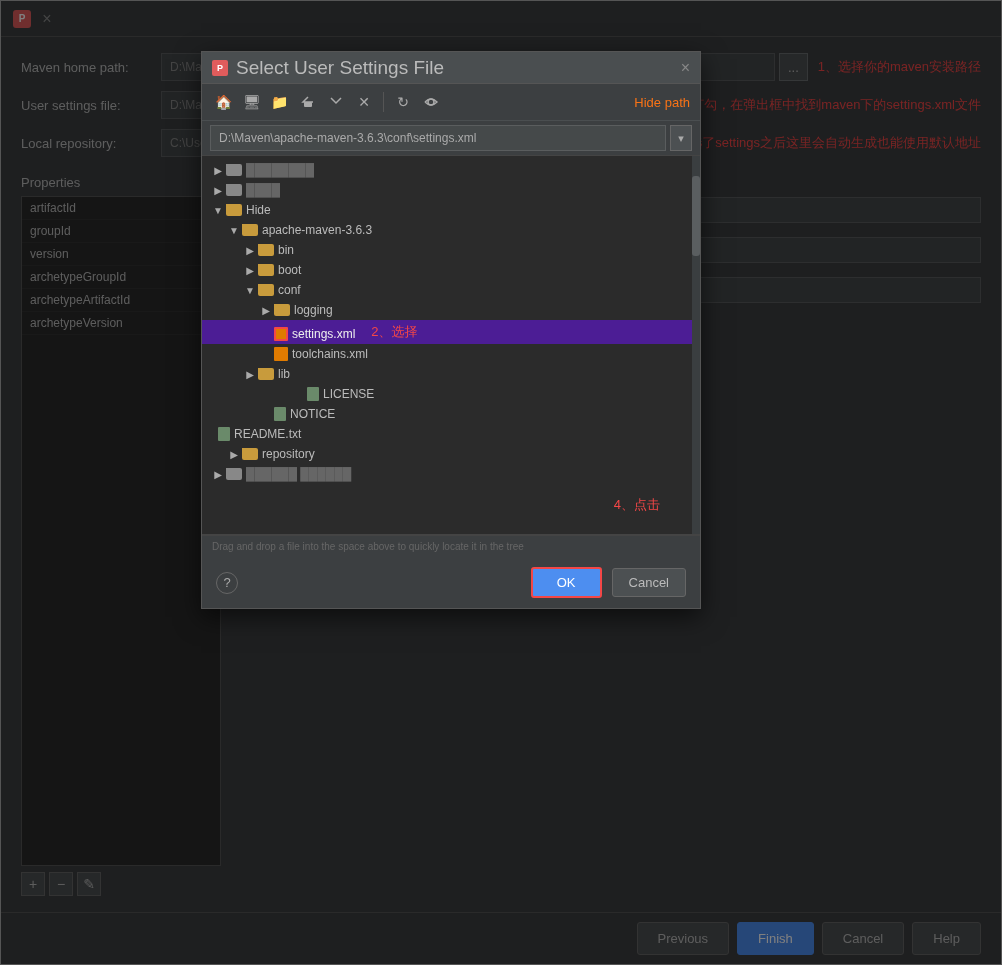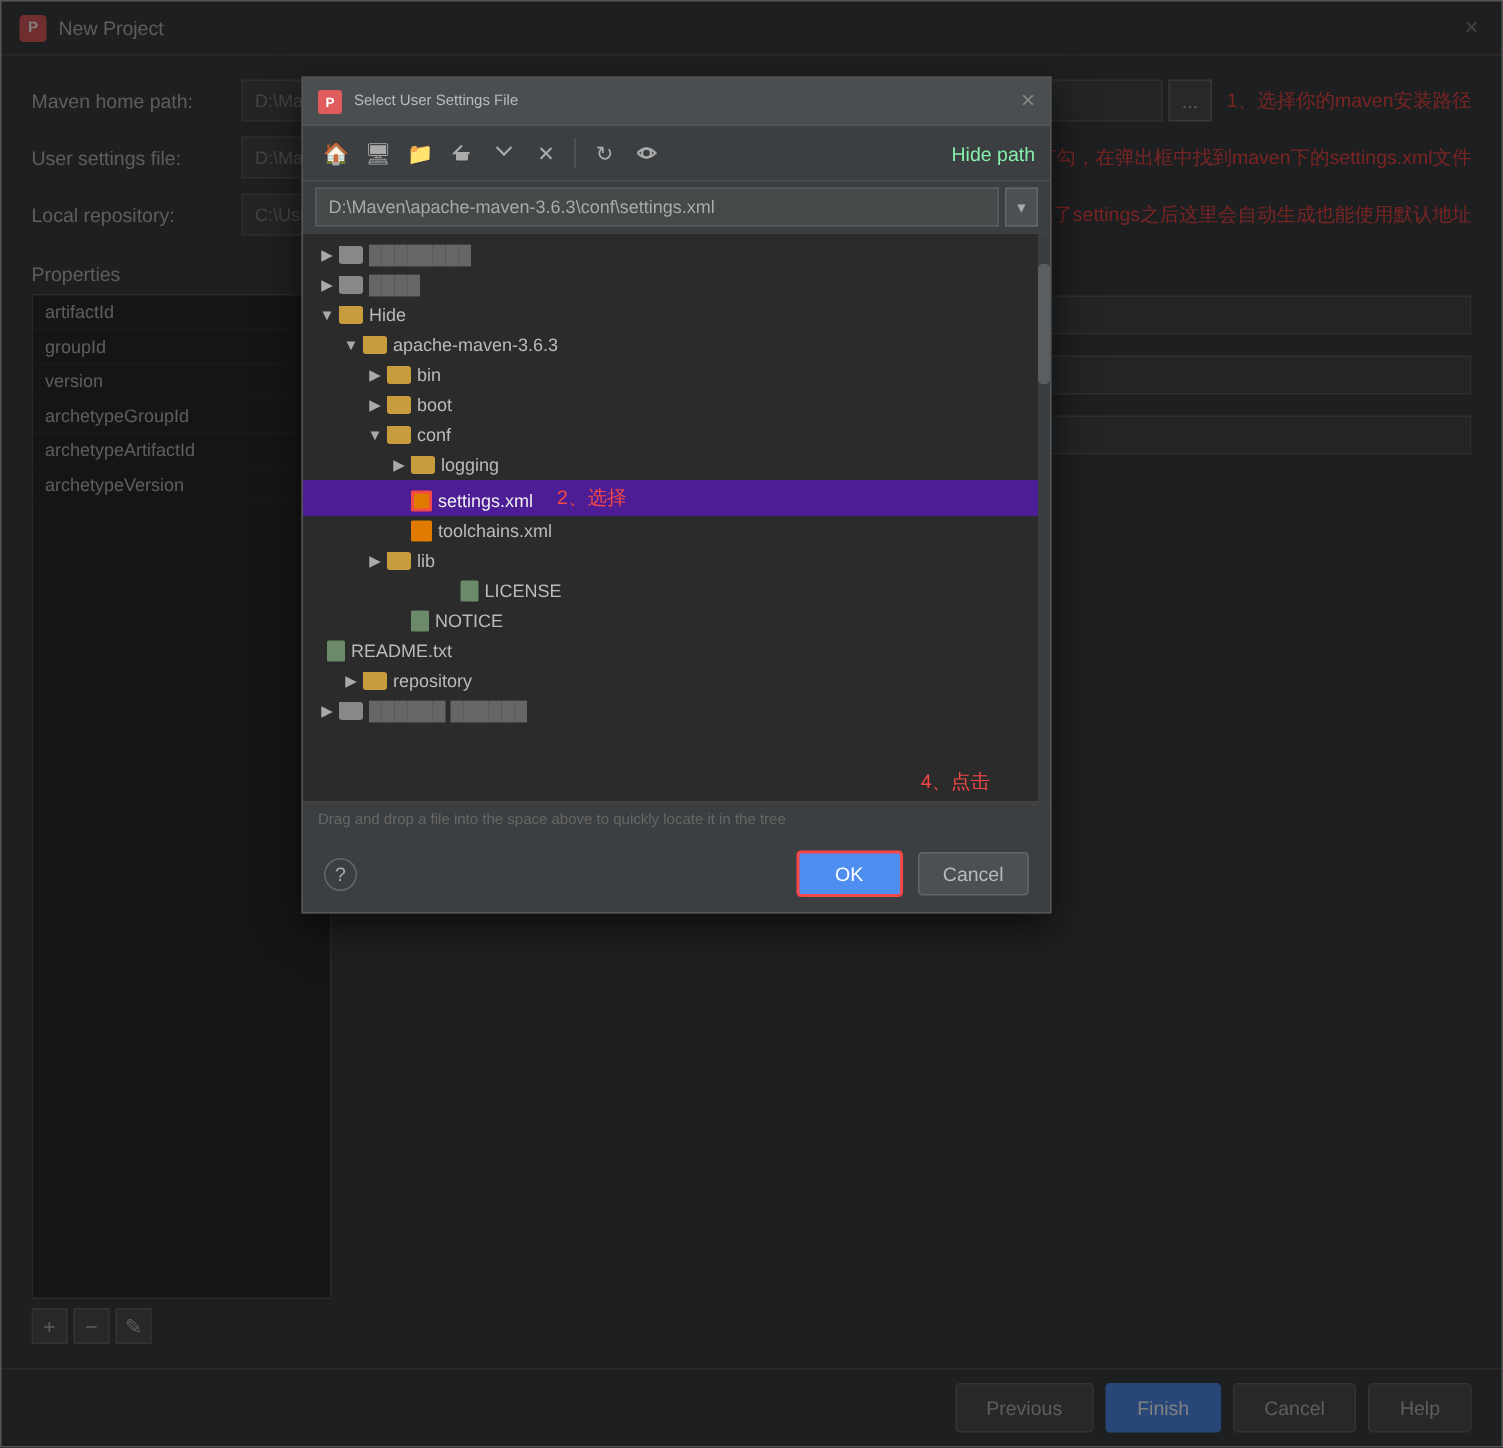--- a/index.html
+++ b/index.html
@@ -263,21 +263,21 @@
       align-items: center;
       justify-content: center;
       font-size: 9px;
       color: white;
       font-weight: bold;
     }
 
     .dialog-title-text {
       flex: 1;
       color: #bbb;
-      font-size: 10px;
+      font-size: 19px;
     }
 
     .dialog-close {
       color: #888;
       cursor: pointer;
       font-size: 16px;
     }
 
     .dialog-toolbar {
       display: flex;
@@ -303,21 +303,21 @@
 
     .toolbar-separator {
       width: 1px;
       height: 20px;
       background: #555;
       margin: 0 3px;
     }
 
     .hide-path-link {
       margin-left: auto;
-      color: #86efac;
+      color: #f97316;
       cursor: pointer;
       font-size: 13px;
       text-decoration: none;
     }
 
     .dialog-path-bar {
       display: flex;
       align-items: center;
       padding: 4px 8px;
       gap: 4px;
@@ -509,21 +509,20 @@
       border-radius: 3px;
     }
   </style>
 </head>
 <body>
 
 <div class="main-window">
 
   <div class="title-bar">
     <div class="title-bar-icon">P</div>
-    <span class="title-bar-text">New Project</span>
     <div class="title-bar-close">×</div>
   </div>
 
   <div class="content-area">
 
     <div class="form-row">
       <div class="form-label">Maven home path:</div>
       <div class="form-input-wrap">
         <input class="form-input" type="text" value="D:\Maven\apache-maven-3.6.3" readonly="" style="color: rgb(136, 136, 136);">
         <button class="btn-small">...</button>
@@ -731,21 +730,21 @@
           <span class="tree-folder-icon"></span>
           <span>repository</span>
         </div>
 
         <div class="tree-item" style="padding-left: 8px;">
           <span class="tree-arrow">▶</span>
           <span class="tree-folder-icon" style="background:#888;"></span>
           <span style="color:#666;">██████ ██████</span>
         </div>
 
-        <div style="position:absolute; bottom: 4px; right: 40px; color:#f44747; font-size:13px; pointer-events:none;">
+        <div style="position:absolute; bottom: 20px; right: 40px; color:#f44747; font-size:13px; pointer-events:none;">
           <span>4、点击</span>
         </div>
 
         <div class="scrollbar-area">
           <div class="scrollbar-thumb"></div>
         </div>
       </div>
 
       <div class="dialog-drop-hint">Drag and drop a file into the space above to quickly locate it in the tree</div>
 

